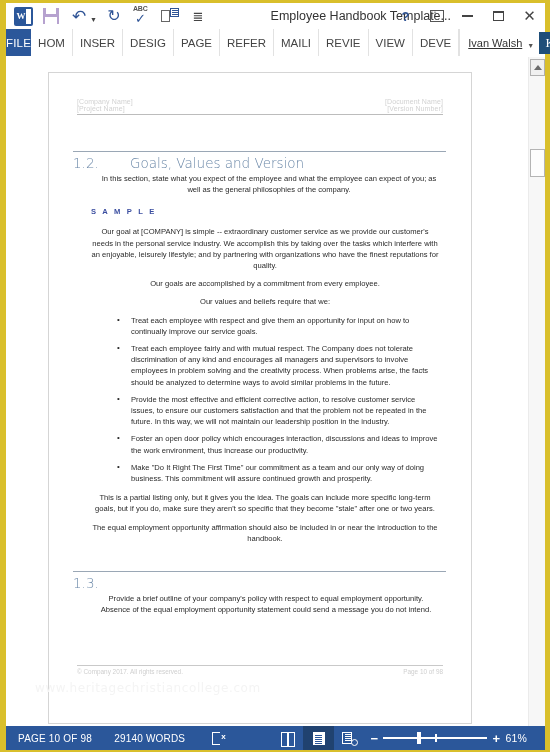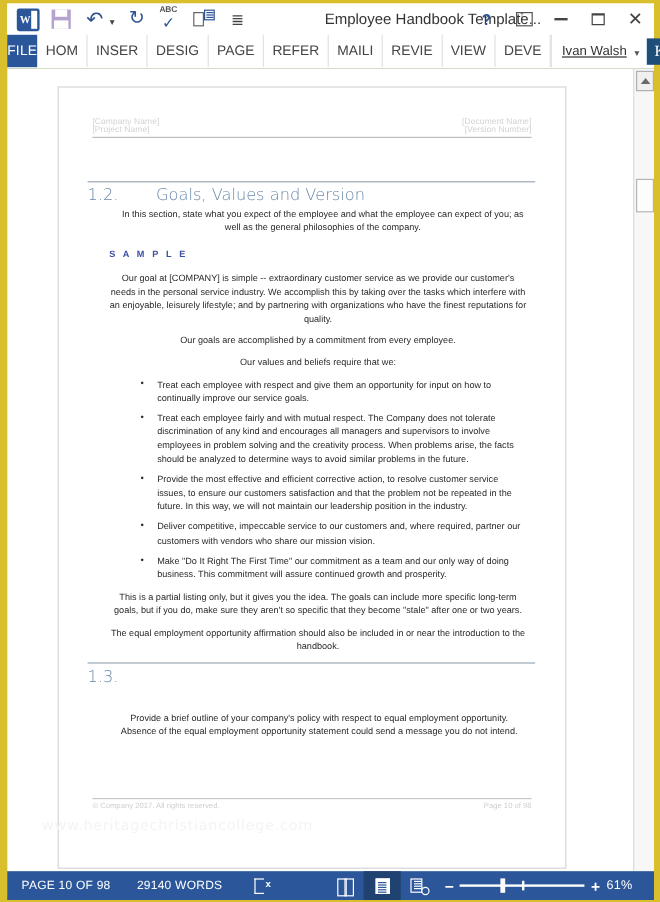--- a/index.html
+++ b/index.html
@@ -166,21 +166,21 @@
     width: 22px; height: 22px; background: #1f4e79; color: #fff;
     display: flex; align-items: center; justify-content: center;
     font-size: 13px;
     font-family: "Liberation Serif", serif;
   }
 
   
   .workspace {
     position: relative;
     height: 669px;
-    background: #4d7c0f;
+    background: #ef4444;
     display: flex;
   }
   .canvas {
     flex: 1;
     position: relative;
     background: #ffffff;
     overflow: hidden;
   }
   .page {
     position: absolute;
@@ -233,21 +233,21 @@
     font-size: 7.6px; line-height: 11.2px; color: #2a2a2a;
     padding-left: 40px; position: relative; margin-bottom: 6px;
   }
   ul.doc li:before {
     content: "\2022";
     position: absolute; left: 26px; top: -1px;
     font-size: 8px; color: #2a2a2a;
   }
 
   .h2wrap2 {
-    position: absolute; left: 24px; right: 25px; top: 479px;
+    position: absolute; left: 24px; right: 25px; top: 498px;
     border-top: 1px solid #9aa7b5;
     padding-top: 3px;
   }
   .body-col2 {
     position: absolute; left: 42px; right: 38px; top: 520px;
   }
 
   
   .docftr {
     position: absolute; left: 28px; right: 28px; bottom: 48px;
@@ -483,21 +483,21 @@
           <div class="body-col">
             <p class="doc intro">In this section, state what you expect of the employee and what the employee can expect of you; as well as the general philosophies of the company.</p>
             <div class="sample">S A M P L E</div>
             <p class="doc">Our goal at [COMPANY] is simple -- extraordinary customer service as we provide our customer's needs in the personal service industry. We accomplish this by taking over the tasks which interfere with an enjoyable, leisurely lifestyle; and by partnering with organizations who have the finest reputations for quality.</p>
             <p class="doc">Our goals are accomplished by a commitment from every employee.</p>
             <p class="doc">Our values and beliefs require that we:</p>
             <ul class="doc">
               <li>Treat each employee with respect and give them an opportunity for input on how to continually improve our service goals.</li>
               <li>Treat each employee fairly and with mutual respect. The Company does not tolerate discrimination of any kind and encourages all managers and supervisors to involve employees in problem solving and the creativity process. When problems arise, the facts should be analyzed to determine ways to avoid similar problems in the future.</li>
               <li>Provide the most effective and efficient corrective action, to resolve customer service issues, to ensure our customers satisfaction and that the problem not be repeated in the future. In this way, we will not maintain our leadership position in the industry.</li>
-              <li>Deliver competitive, impeccable service to our customers and, where required, partner our customers with vendors who share our mission vision.</li>
+              <li>Foster an open door policy which encourages interaction, discussions and ideas to improve the work environment, thus increase our productivity.</li>
               <li>Make "Do It Right The First Time" our commitment as a team and our only way of doing business. This commitment will assure continued growth and prosperity.</li>
             </ul>
             <p class="doc">This is a partial listing only, but it gives you the idea. The goals can include more specific long-term goals, but if you do, make sure they aren't so specific that they become "stale" after one or two years.</p>
             <p class="doc">The equal employment opportunity affirmation should also be included in or near the introduction to the handbook.</p>
           </div>
 
           <div class="h2wrap2">
             <div class="h2">
               <span class="h2num">1.3.</span>
             </div>

